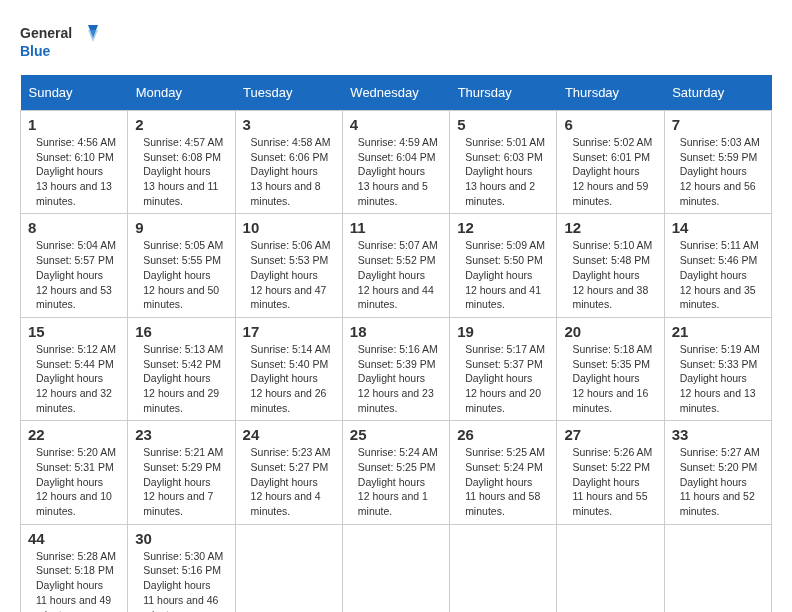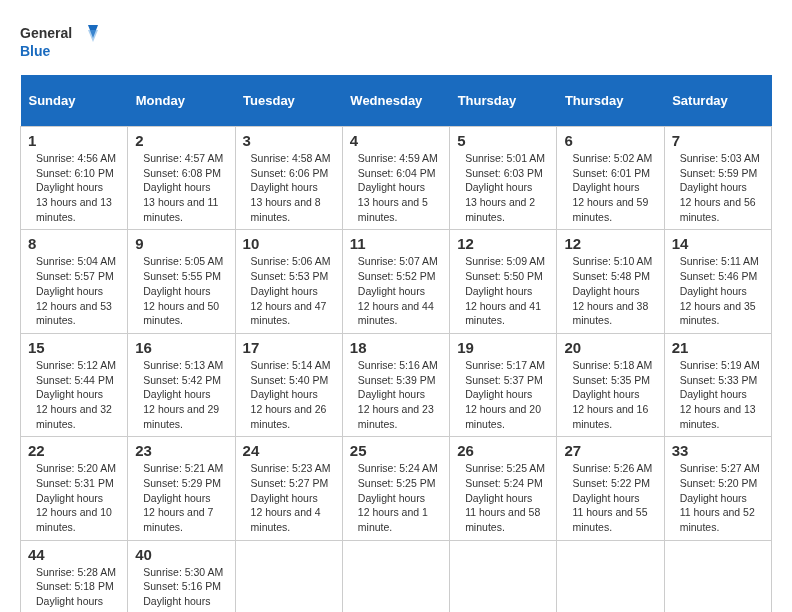--- a/index.html
+++ b/index.html
@@ -35,23 +35,23 @@
     }
     table {
       width: 100%;
       border-collapse: collapse;
       table-layout: fixed;
     }
     th {
       background-color: #1a6bbf;
       color: white;
       text-align: left;
-      padding: 18px 8px;
+      padding: 10px 8px;
       font-size: 13px;
-      font-weight: bold;
+      font-weight: normal;
     }
     td {
       border: 1px solid #ccc;
       vertical-align: top;
       padding: 5px 7px;
       font-size: 11px;
       color: #333;
       height: 90px;
     }
     td.empty {
@@ -226,21 +226,21 @@
           <span class="day-num">33</span>
 <div class="day-info">Sunrise: 5:27 AM<br>Sunset: 5:20 PM<br>Daylight hours<br>11 hours and 52 minutes.</div>
         </td>
       </tr>
       <tr class="week-row">
         <td>
           <span class="day-num">44</span>
 <div class="day-info">Sunrise: 5:28 AM<br>Sunset: 5:18 PM<br>Daylight hours<br>11 hours and 49 minutes.</div>
         </td>
         <td>
-          <span class="day-num">40</span>
+          <span class="day-num">30</span>
 <div class="day-info">Sunrise: 5:30 AM<br>Sunset: 5:16 PM<br>Daylight hours<br>11 hours and 46 minutes.</div>
         </td>
         <td class="empty"></td>
         <td class="empty"></td>
         <td class="empty"></td>
         <td class="empty"></td>
         <td class="empty"></td>
       </tr>
     </tbody>
 </table>

